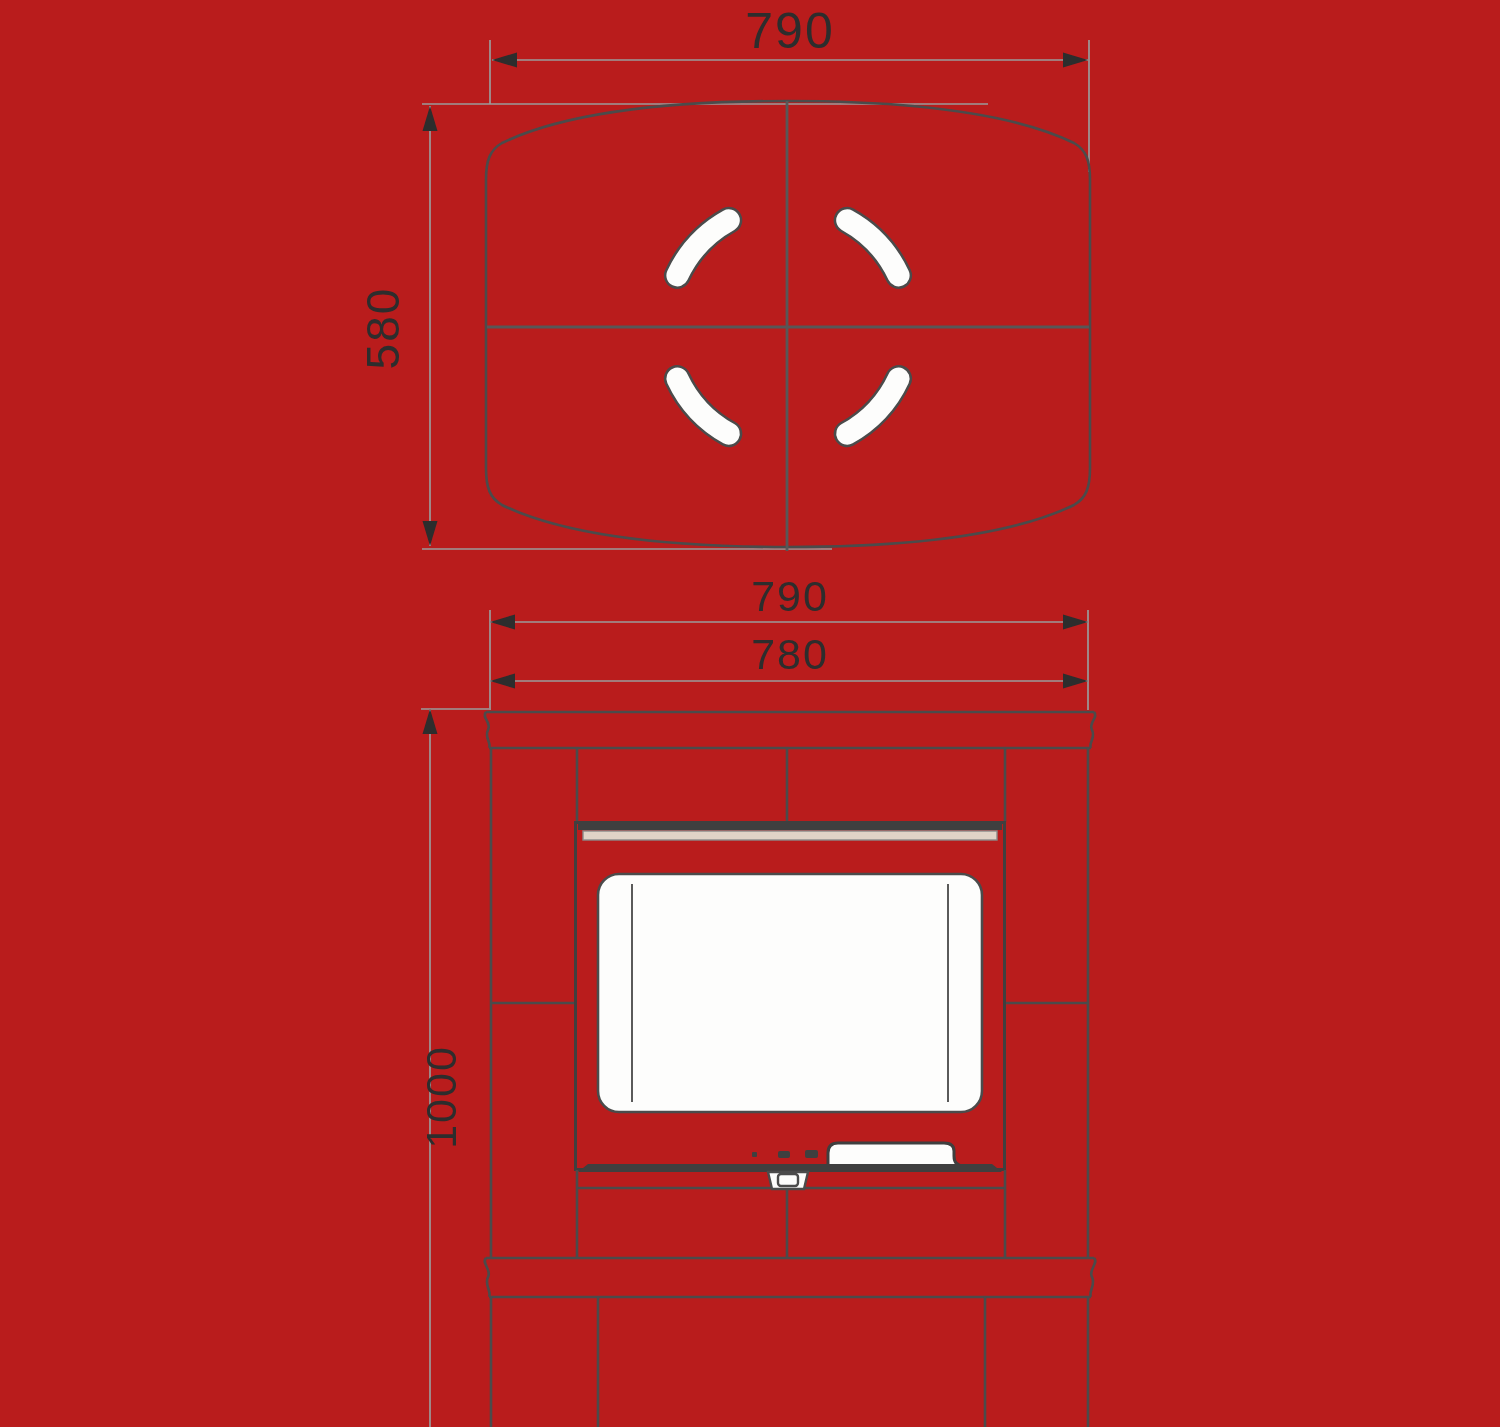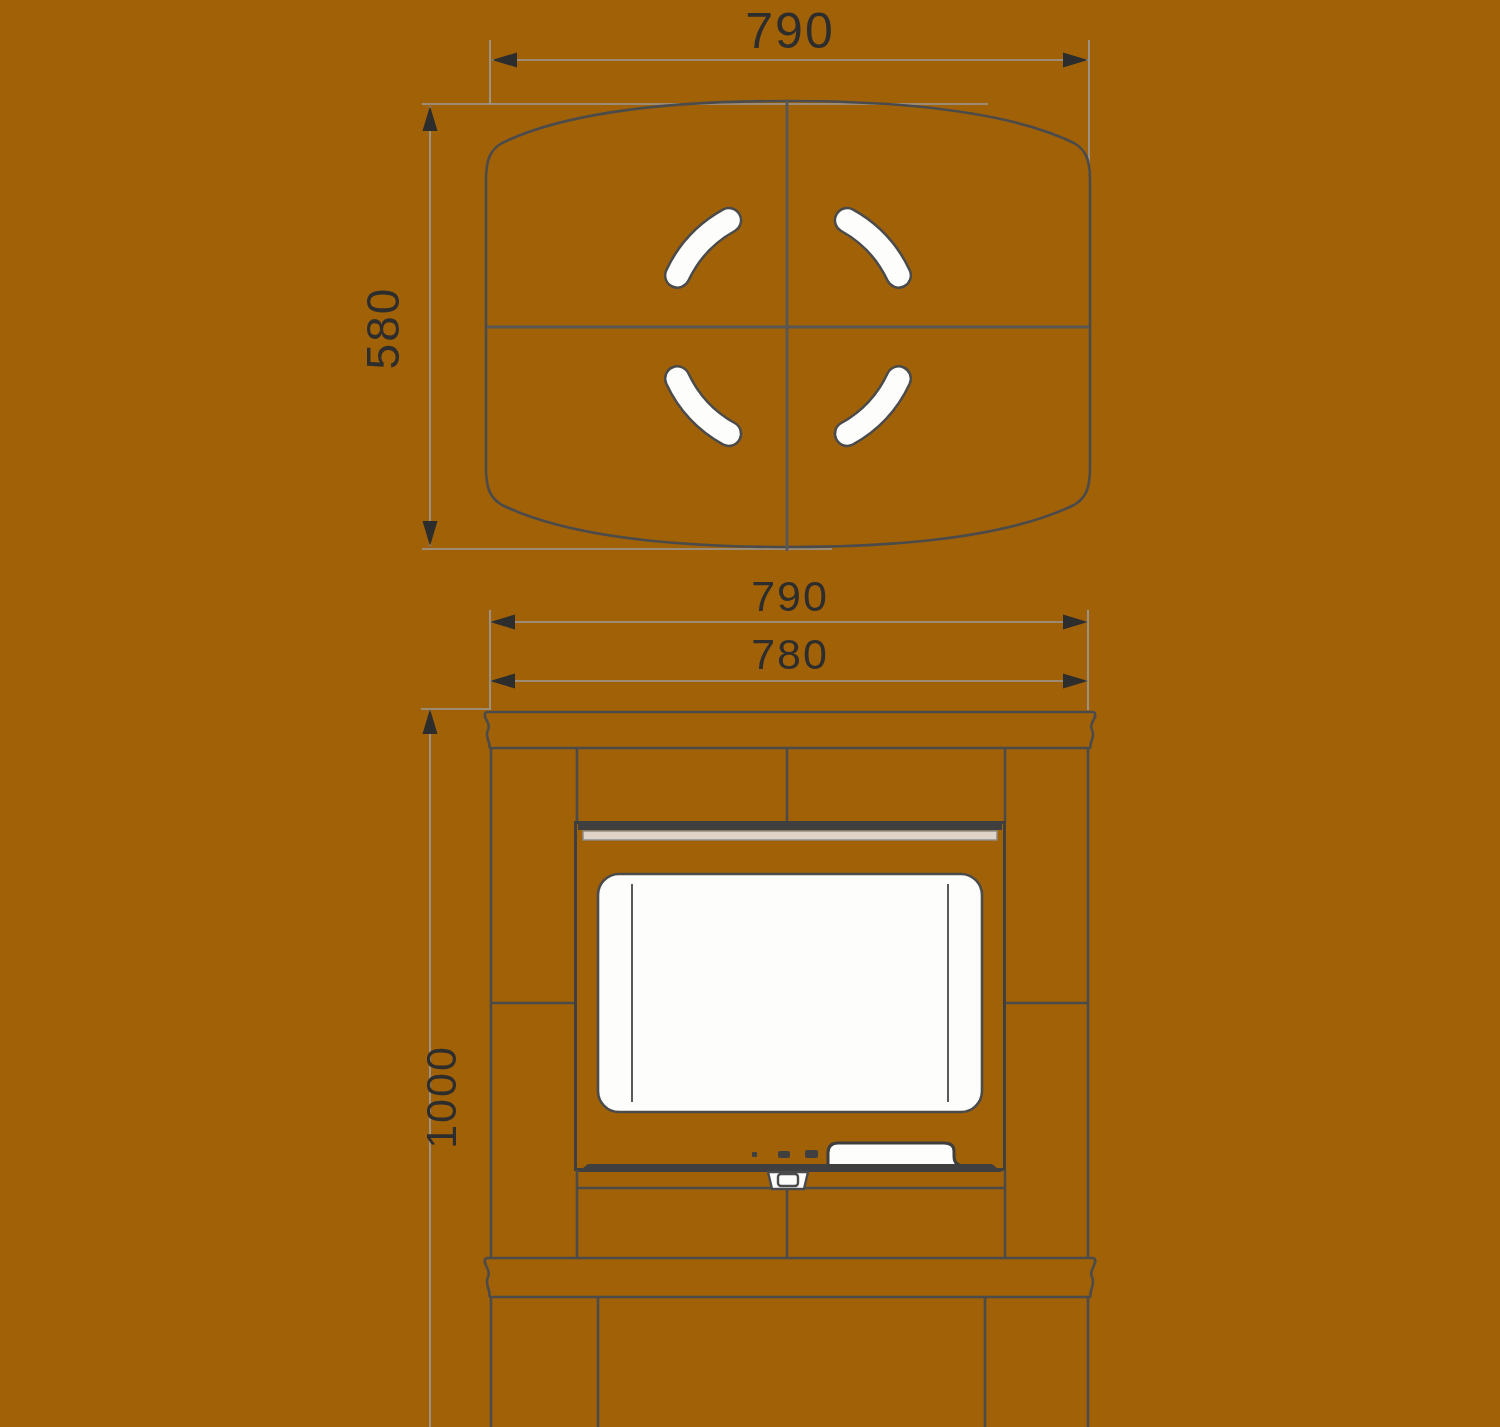--- a/index.html
+++ b/index.html
@@ -4,21 +4,21 @@
 <style>
   html, body {
     margin: 0;
     padding: 0;
     background: #ffffff;
   }
   .stage {
     position: relative;
     width: 1500px;
     height: 1427px;
-    background: #a16207;
+    background: #b91c1c;
     overflow: hidden;
   }
   svg { display: block; }
   text {
     font-family: "Liberation Sans", sans-serif;
     fill: #2d2d2d;
     letter-spacing: 2px;
   }
   .dim-text-lg { font-size: 50px; }
   .dim-text-md { font-size: 46px; }

